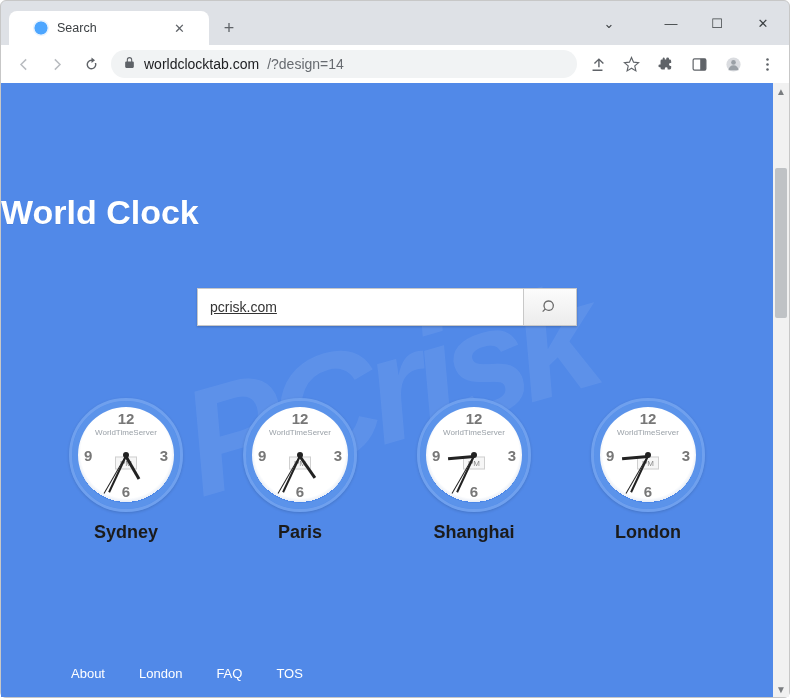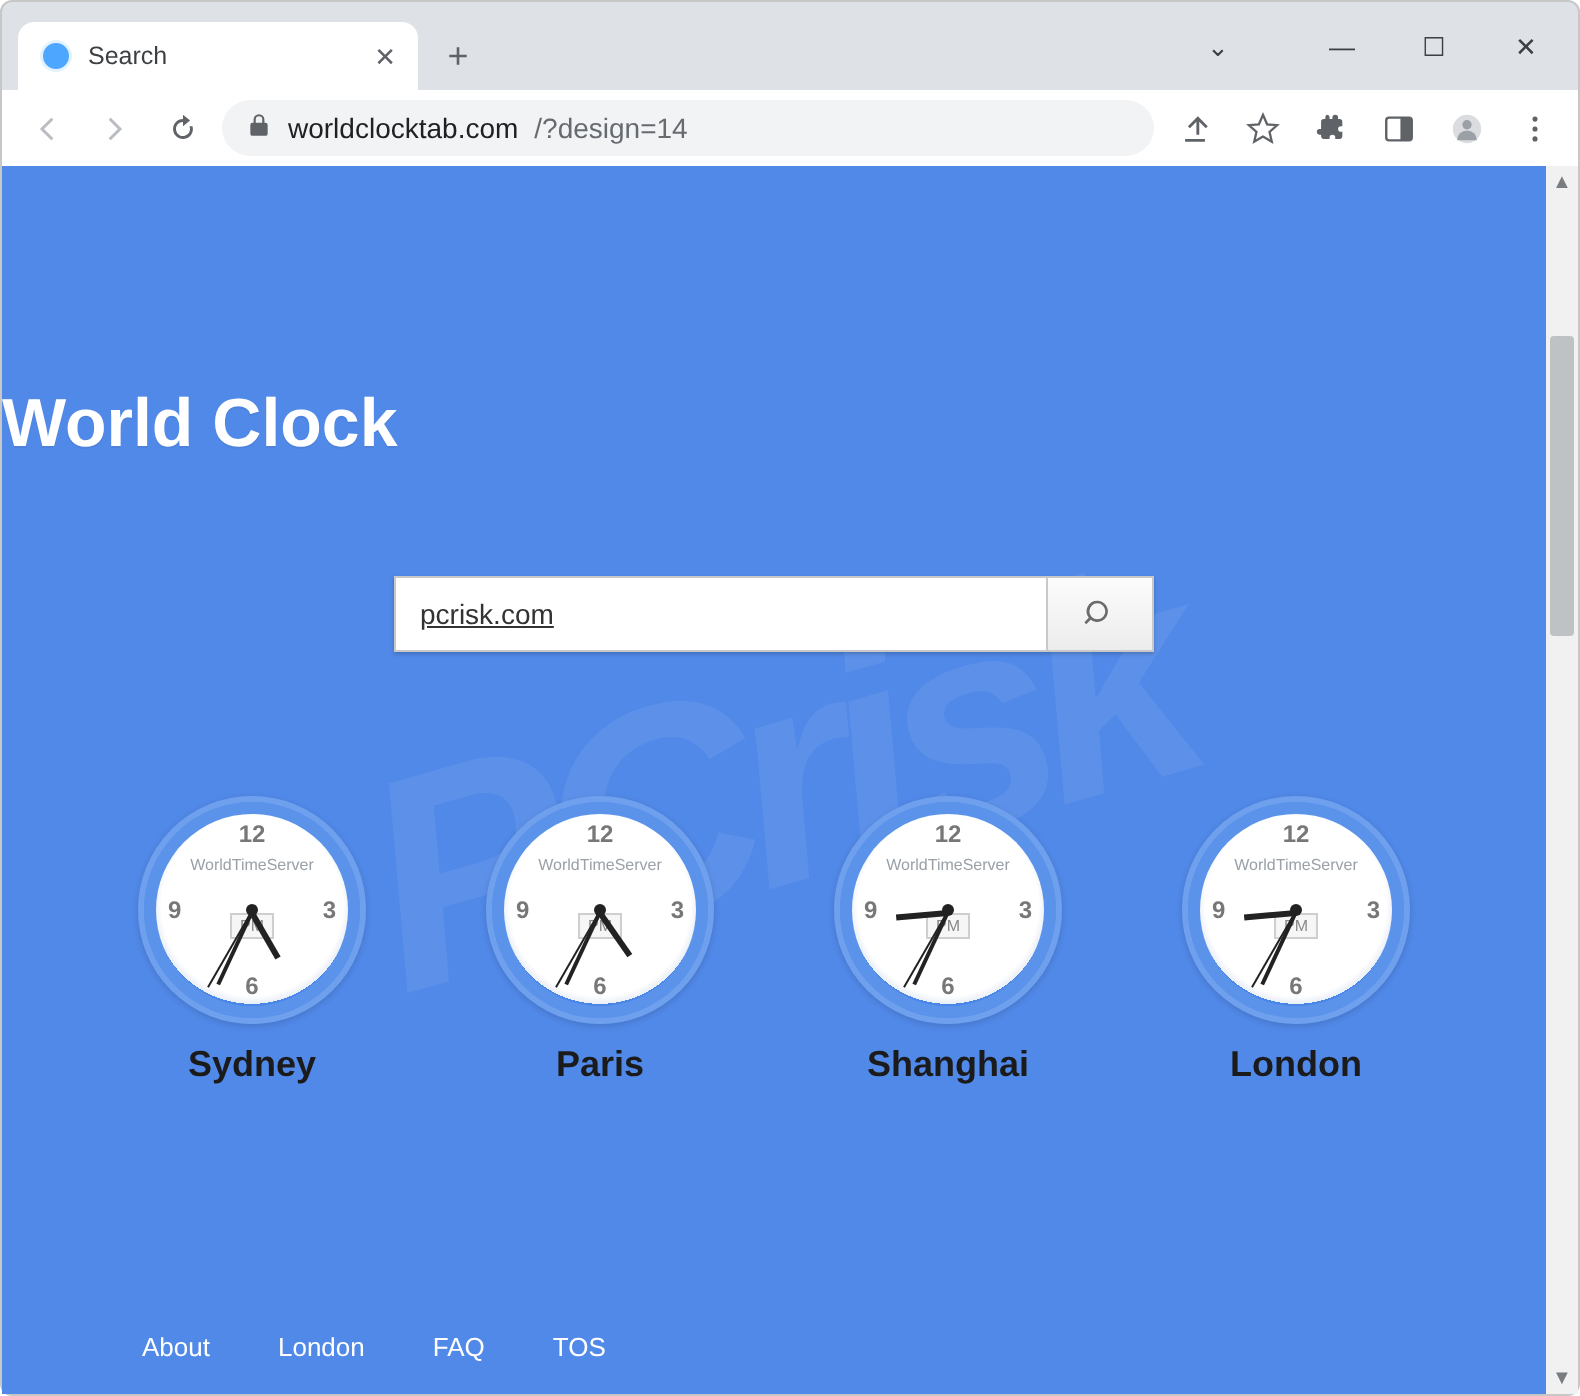--- a/index.html
+++ b/index.html
@@ -8,21 +8,21 @@
     font-family: -apple-system, "Segoe UI", Arial, sans-serif;
     background: #fff;
     overflow: hidden;
     position: relative;
   }
   
   .chrome { background: #dee1e6; border: 1px solid #c7c7c7; border-radius: 6px; }
   .titlebar { height: 44px; display: flex; align-items: flex-end; }
   .tab {
     display: flex; align-items: center; gap: 8px;
-    height: 34px; margin-left: 8px; padding: 0 11px;
+    height: 34px; margin-left: 8px; padding: 0 24px;
     background: #fff; border-radius: 8px 8px 0 0;
     min-width: 200px;
     font-size: 12.5px; color: #3c4043; justify-content: flex-end;
   }
   .tab .favicon {
     width: 16px; height: 16px; border-radius: 50%;
     background: radial-gradient(circle at 50% 50%, #4da6ff 0 55%, #e6f2ff 60%);
   }
   .tab .close { margin-left: auto; font-size: 13px; color: #5f6368; cursor: pointer; }
   .newtab {
@@ -111,21 +111,21 @@
     margin-top: 72px; display:flex; justify-content:center; gap: 60px;
   }
   .clock { display:flex; flex-direction:column; align-items:center; }
   .clock-face {
     width: 114px; height:114px; border-radius:50%;
     background: radial-gradient(circle at 50% 48%, #fff 0 58%, #e9eef6 63%, #4a86e8 63% 100%);
     border: 3px solid #6fa0ee;
     position: relative;
     box-shadow: inset 0 0 0 6px #5b93ea, 0 1px 3px rgba(0,0,0,.15);
   }
-  .dial-num { position:absolute; font-size:12px; color:#777; font-weight:600;}
+  .dial-num { position:absolute; font-size:15px; color:#777; font-weight:600;}
   .d12 { top:9px; left:50%; transform:translateX(-50%);}
   .d3  { right:12px; top:50%; transform:translateY(-50%);}
   .d6  { bottom:9px; left:50%; transform:translateX(-50%);}
   .d9  { left:12px; top:50%; transform:translateY(-50%);}
   .brand { position:absolute; top:27px; left:50%; transform:translateX(-50%); font-size:8px; color:#9aa1a8; white-space:nowrap;}
   .pm-box { position:absolute; top:57%; left:50%; transform:translate(-50%,-50%); font-size:8px; color:#888; border:1px solid #cfcfcf; padding:1px 4px; background:#f6f6f6;}
   .hand { position:absolute; left:50%; top:50%; transform-origin: 0 50%; background:#222; height:2px;}
   .hand.hour { width:26px; height:3px;}
   .hand.min  { width:40px;}
   .hand.sec  { width:44px; height:1px; background:#222;}

